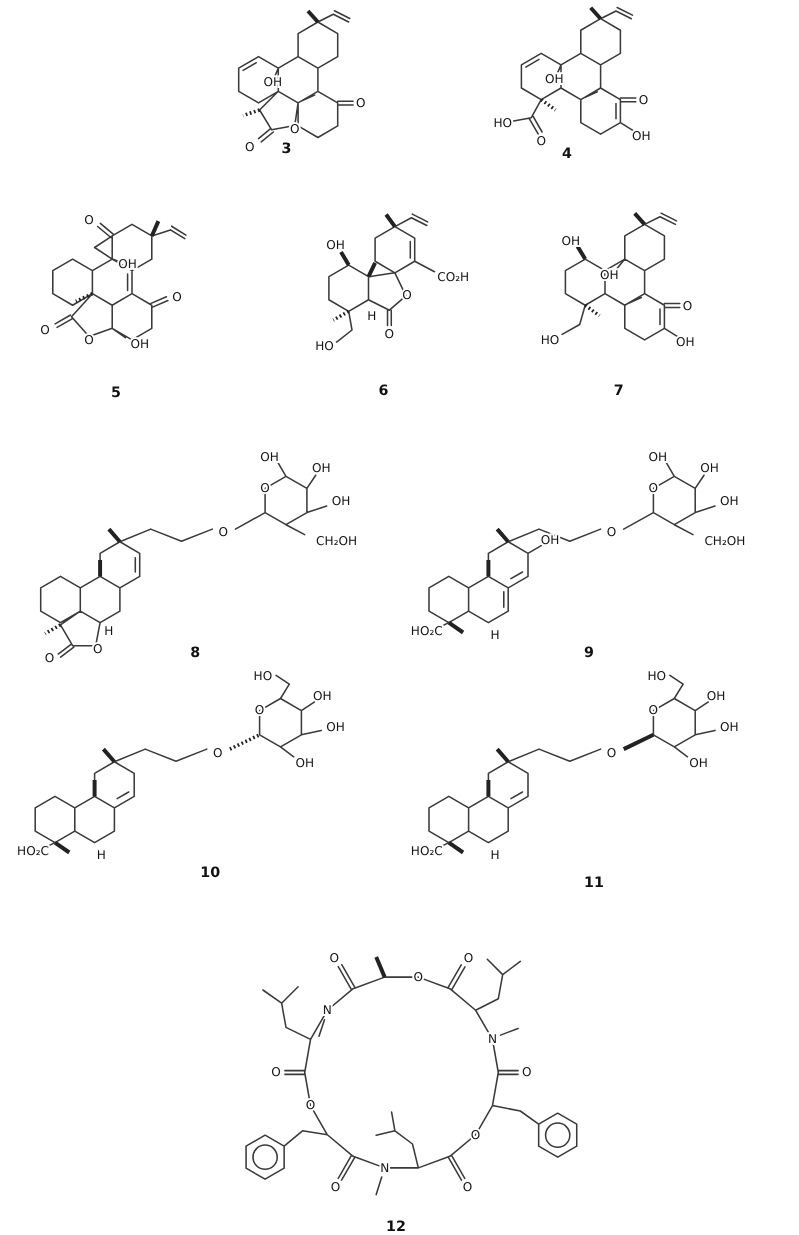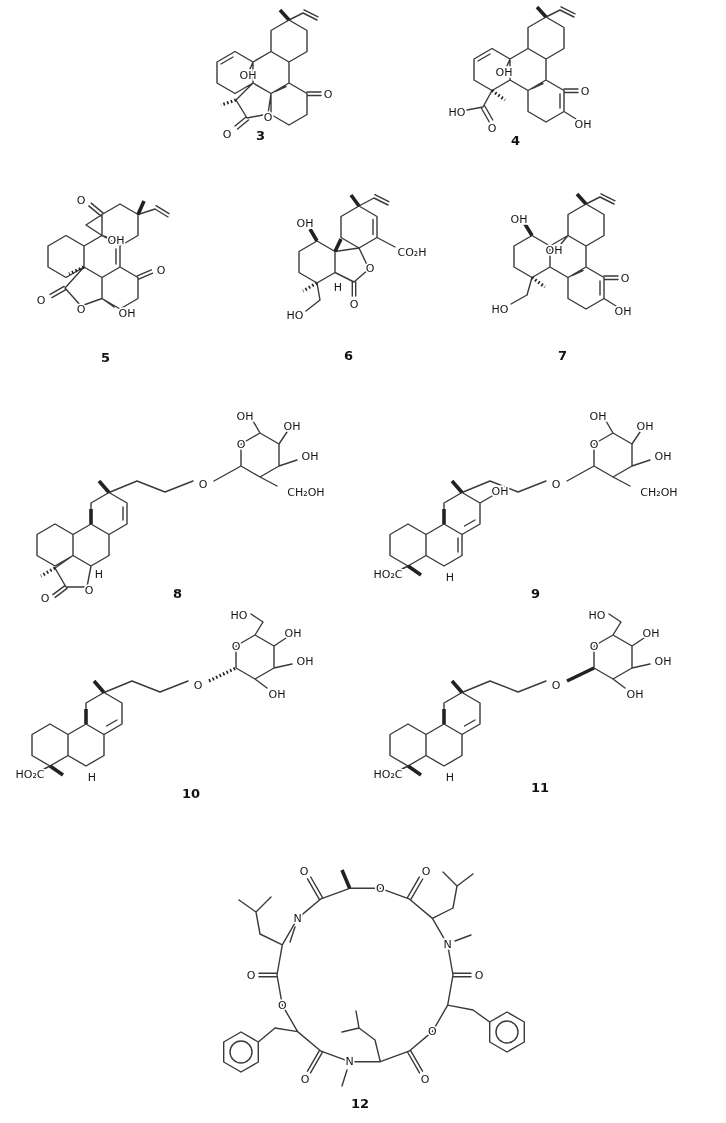--- a/index.html
+++ b/index.html
@@ -150,21 +150,21 @@
       <path class="w" d="M76,119 L76,104 M94,87.5 L84,76 M40,161 L53,170 M199,76 L226,63"></path>
       <text class="atom" x="20" y="169">HO₂C</text>
       <text class="atom" x="82" y="172">H</text>
       <text class="atom" x="188" y="80">O</text>
       <text class="atom" x="226" y="41">O</text>
       <text class="atom" x="229" y="10">HO</text>
       <text class="atom" x="283" y="28">OH</text>
       <text class="atom" x="295" y="56">OH</text>
       <text class="atom" x="267" y="89">OH</text>
     </svg>
-    <div class="num" style="left:163px;top:175px">11</div>
+    <div class="num" style="left:163px;top:190px">11</div>
   </div>
 
   <div class="cmp" style="left:135px;top:820px;width:460px;height:300px">
     <svg width="460" height="300" viewBox="0 0 460 300">
       <path class="b" d="M318,155 L312.7,124.9 L297.4,98.4 L274,78.8 L245.3,68.3 L214.7,68.3 L186,78.8 L162.6,98.4 L147.3,124.9 L142,155 L147.3,185.1 L162.6,211.6 L186,231.2 L214.7,241.7 L245.3,241.7 L274,231.2 L297.4,211.6 L312.7,185.1 Z M184.5,79.6 L172.5,58.8 M187.7,77.8 L175.7,57 M142,153.3 L124,153.3 M142,156.7 L124,156.7 M184.5,230.4 L172.5,251.2 M187.5,232.1 L175.5,252.9 M272.5,232 L284.5,252.9 M275.5,230.3 L287.5,251.2 M318,153.3 L336,153.3 M318,156.7 L336,156.7 M272.3,77.9 L284.3,57.1 M275.7,79.7 L287.7,59 M160,107 L155,122 M320,121 L336,115 M212,250 L207,266 M297.4,98.4 L318,88 M318,88 L322,66 M322,66 L308,52 M322,66 L338,54 M147.3,124.9 L125,114 M125,114 L121,92 M121,92 L104,80 M121,92 L136,77 M245.3,241.7 L240,220 M240,220 L224,208 M224,208 L207,212 M224,208 L221,191 M162.6,211.6 L140,208 M140,208 L123.3,222 M106,212 L123.3,222 L123.3,242 L106,252 L88.7,242 L88.7,222 Z M312.7,185.1 L338,190 M338,190 L354.7,202 M372,192 L389.3,202 L389.3,222 L372,232 L354.7,222 L354.7,202 Z"></path>
       <circle class="b" cx="106" cy="232" r="11"></circle>
       <circle class="b" cx="372" cy="212" r="11"></circle>
       <path class="w" d="M214.7,68.3 L207,50"></path>
       <text class="atom" x="245.3" y="68.3">O</text>
       <text class="atom" x="147.3" y="185.1">O</text>
@@ -172,16 +172,16 @@
       <text class="atom" x="162.6" y="98.4">N</text>
       <text class="atom" x="312.7" y="124.9">N</text>
       <text class="atom" x="214.7" y="241.7">N</text>
       <text class="atom" x="169" y="51">O</text>
       <text class="atom" x="116" y="155">O</text>
       <text class="atom" x="170" y="259">O</text>
       <text class="atom" x="290" y="259">O</text>
       <text class="atom" x="344" y="155">O</text>
       <text class="atom" x="291" y="51">O</text>
     </svg>
-    <div class="num" style="left:216px;top:276px">12</div>
+    <div class="num" style="left:216px;top:288px">12</div>
   </div>
 
 </div>
 
 </body></html>

